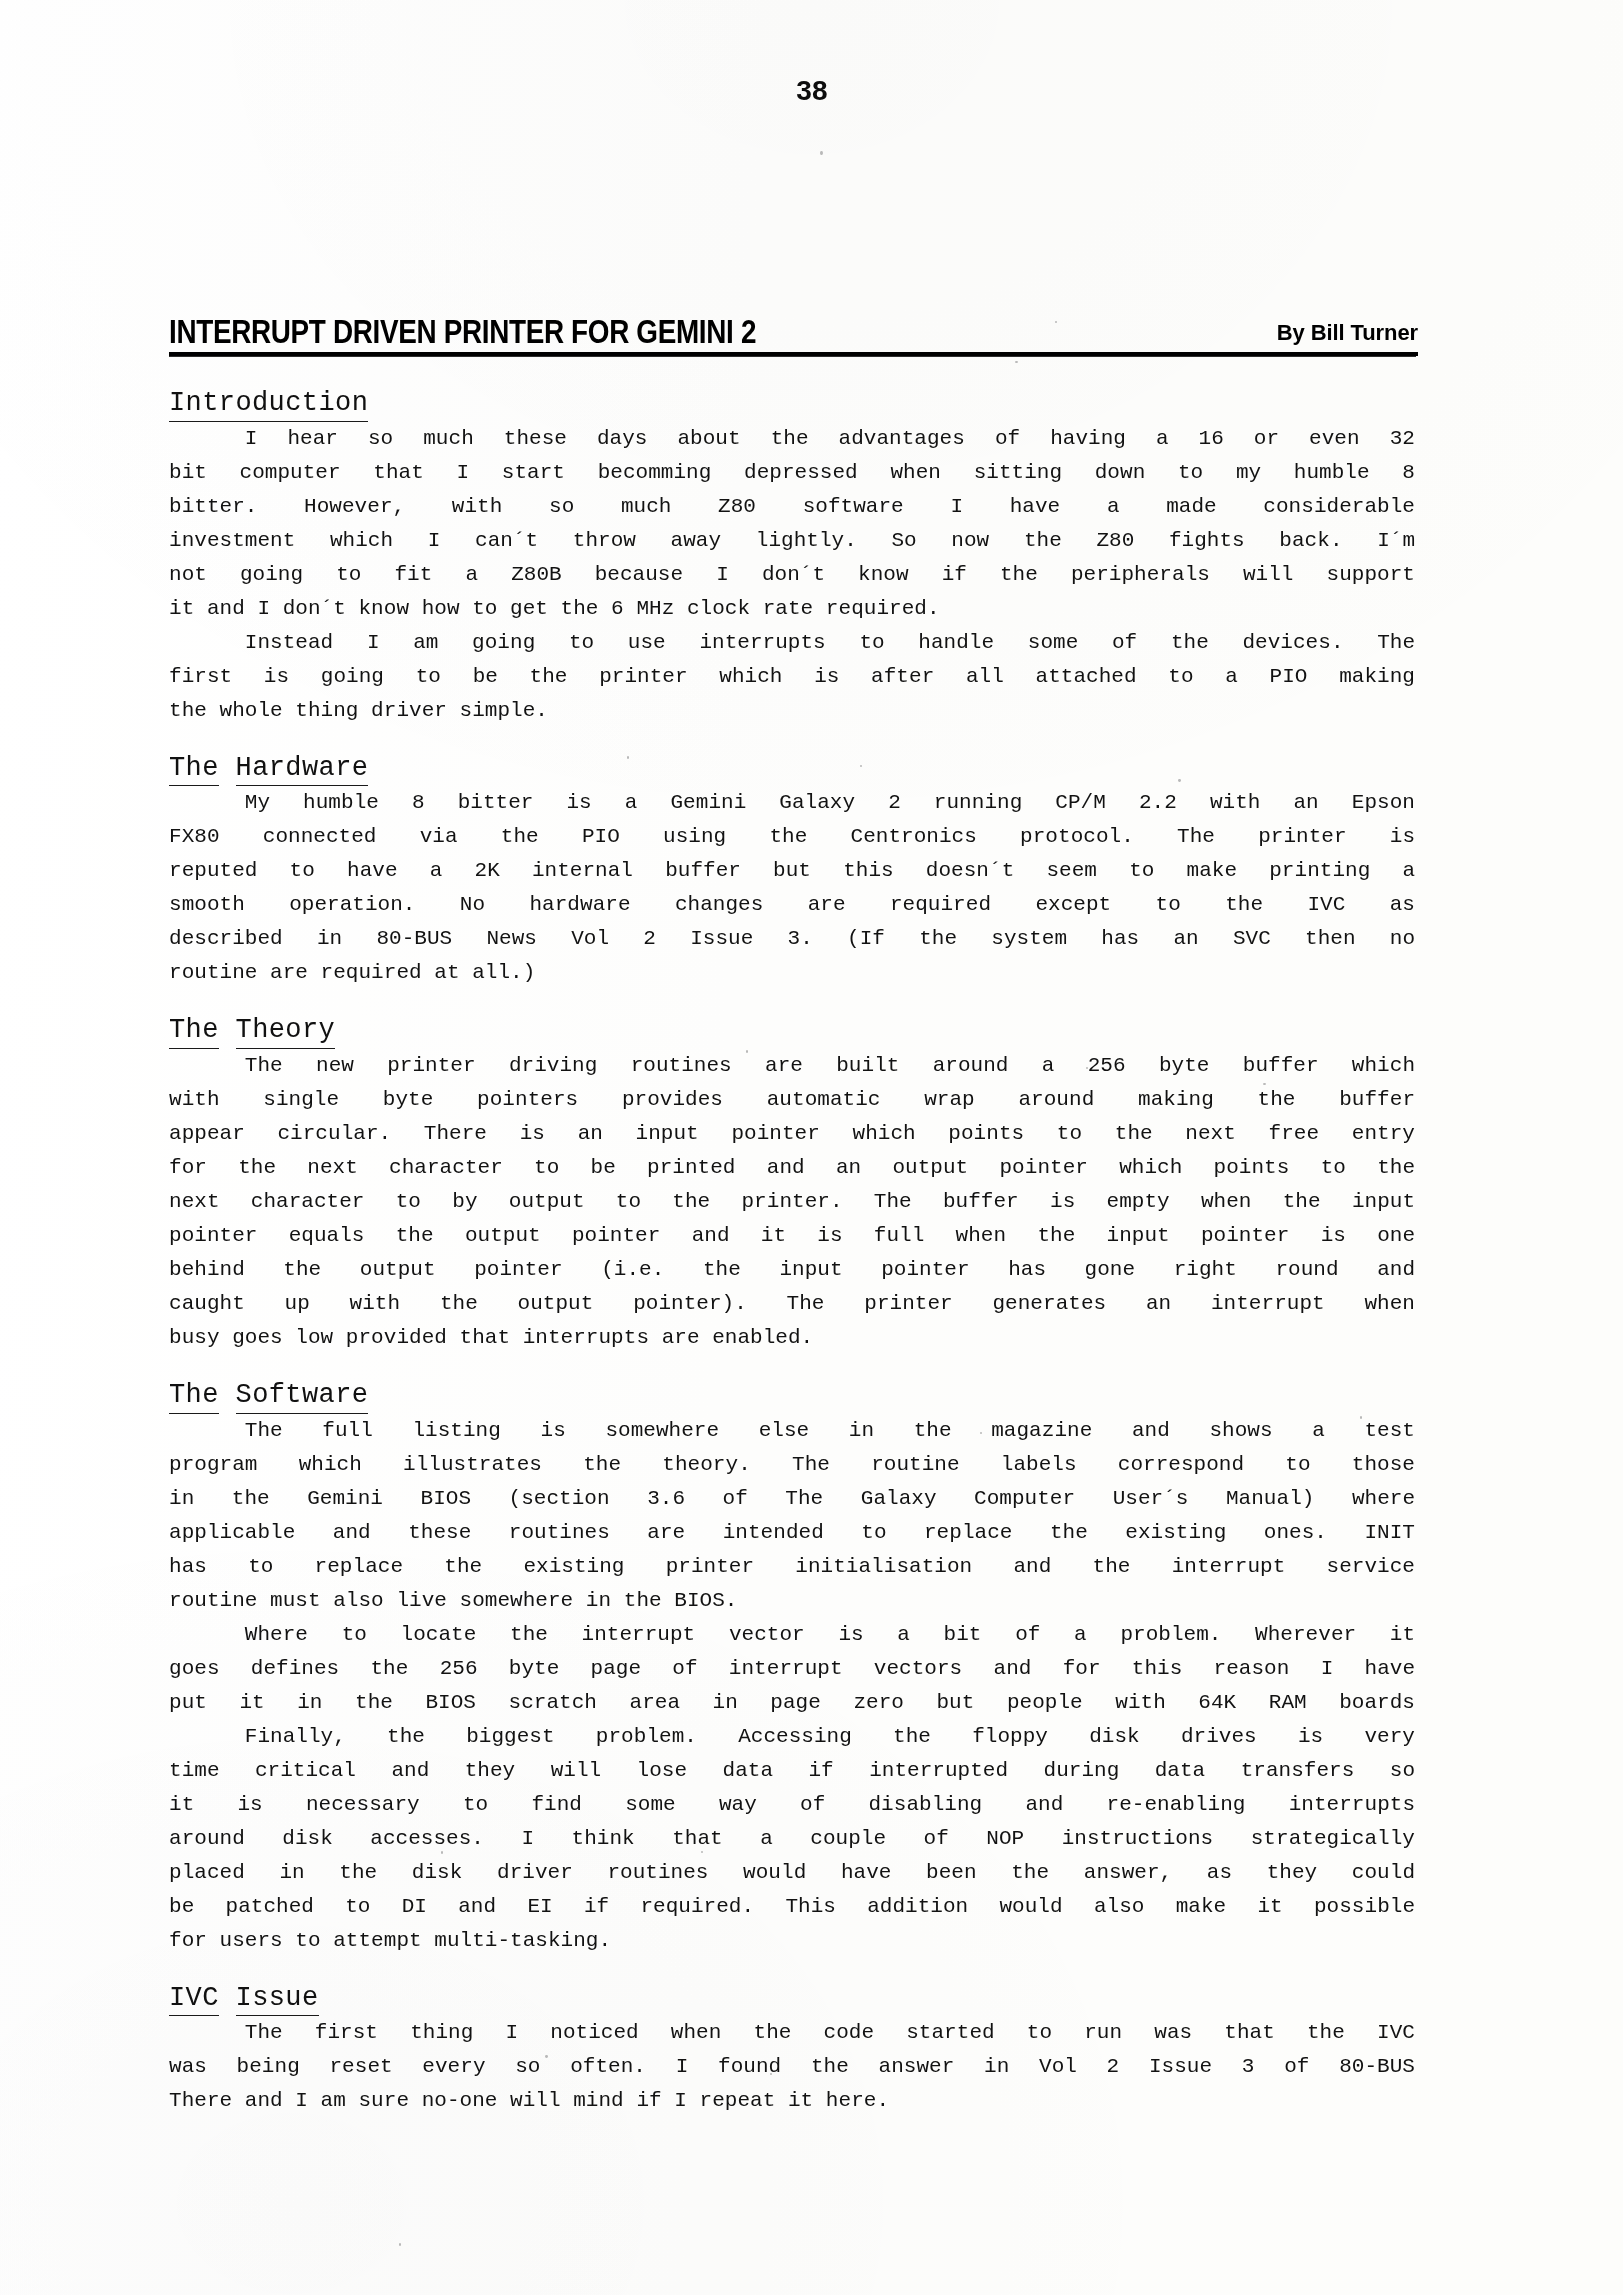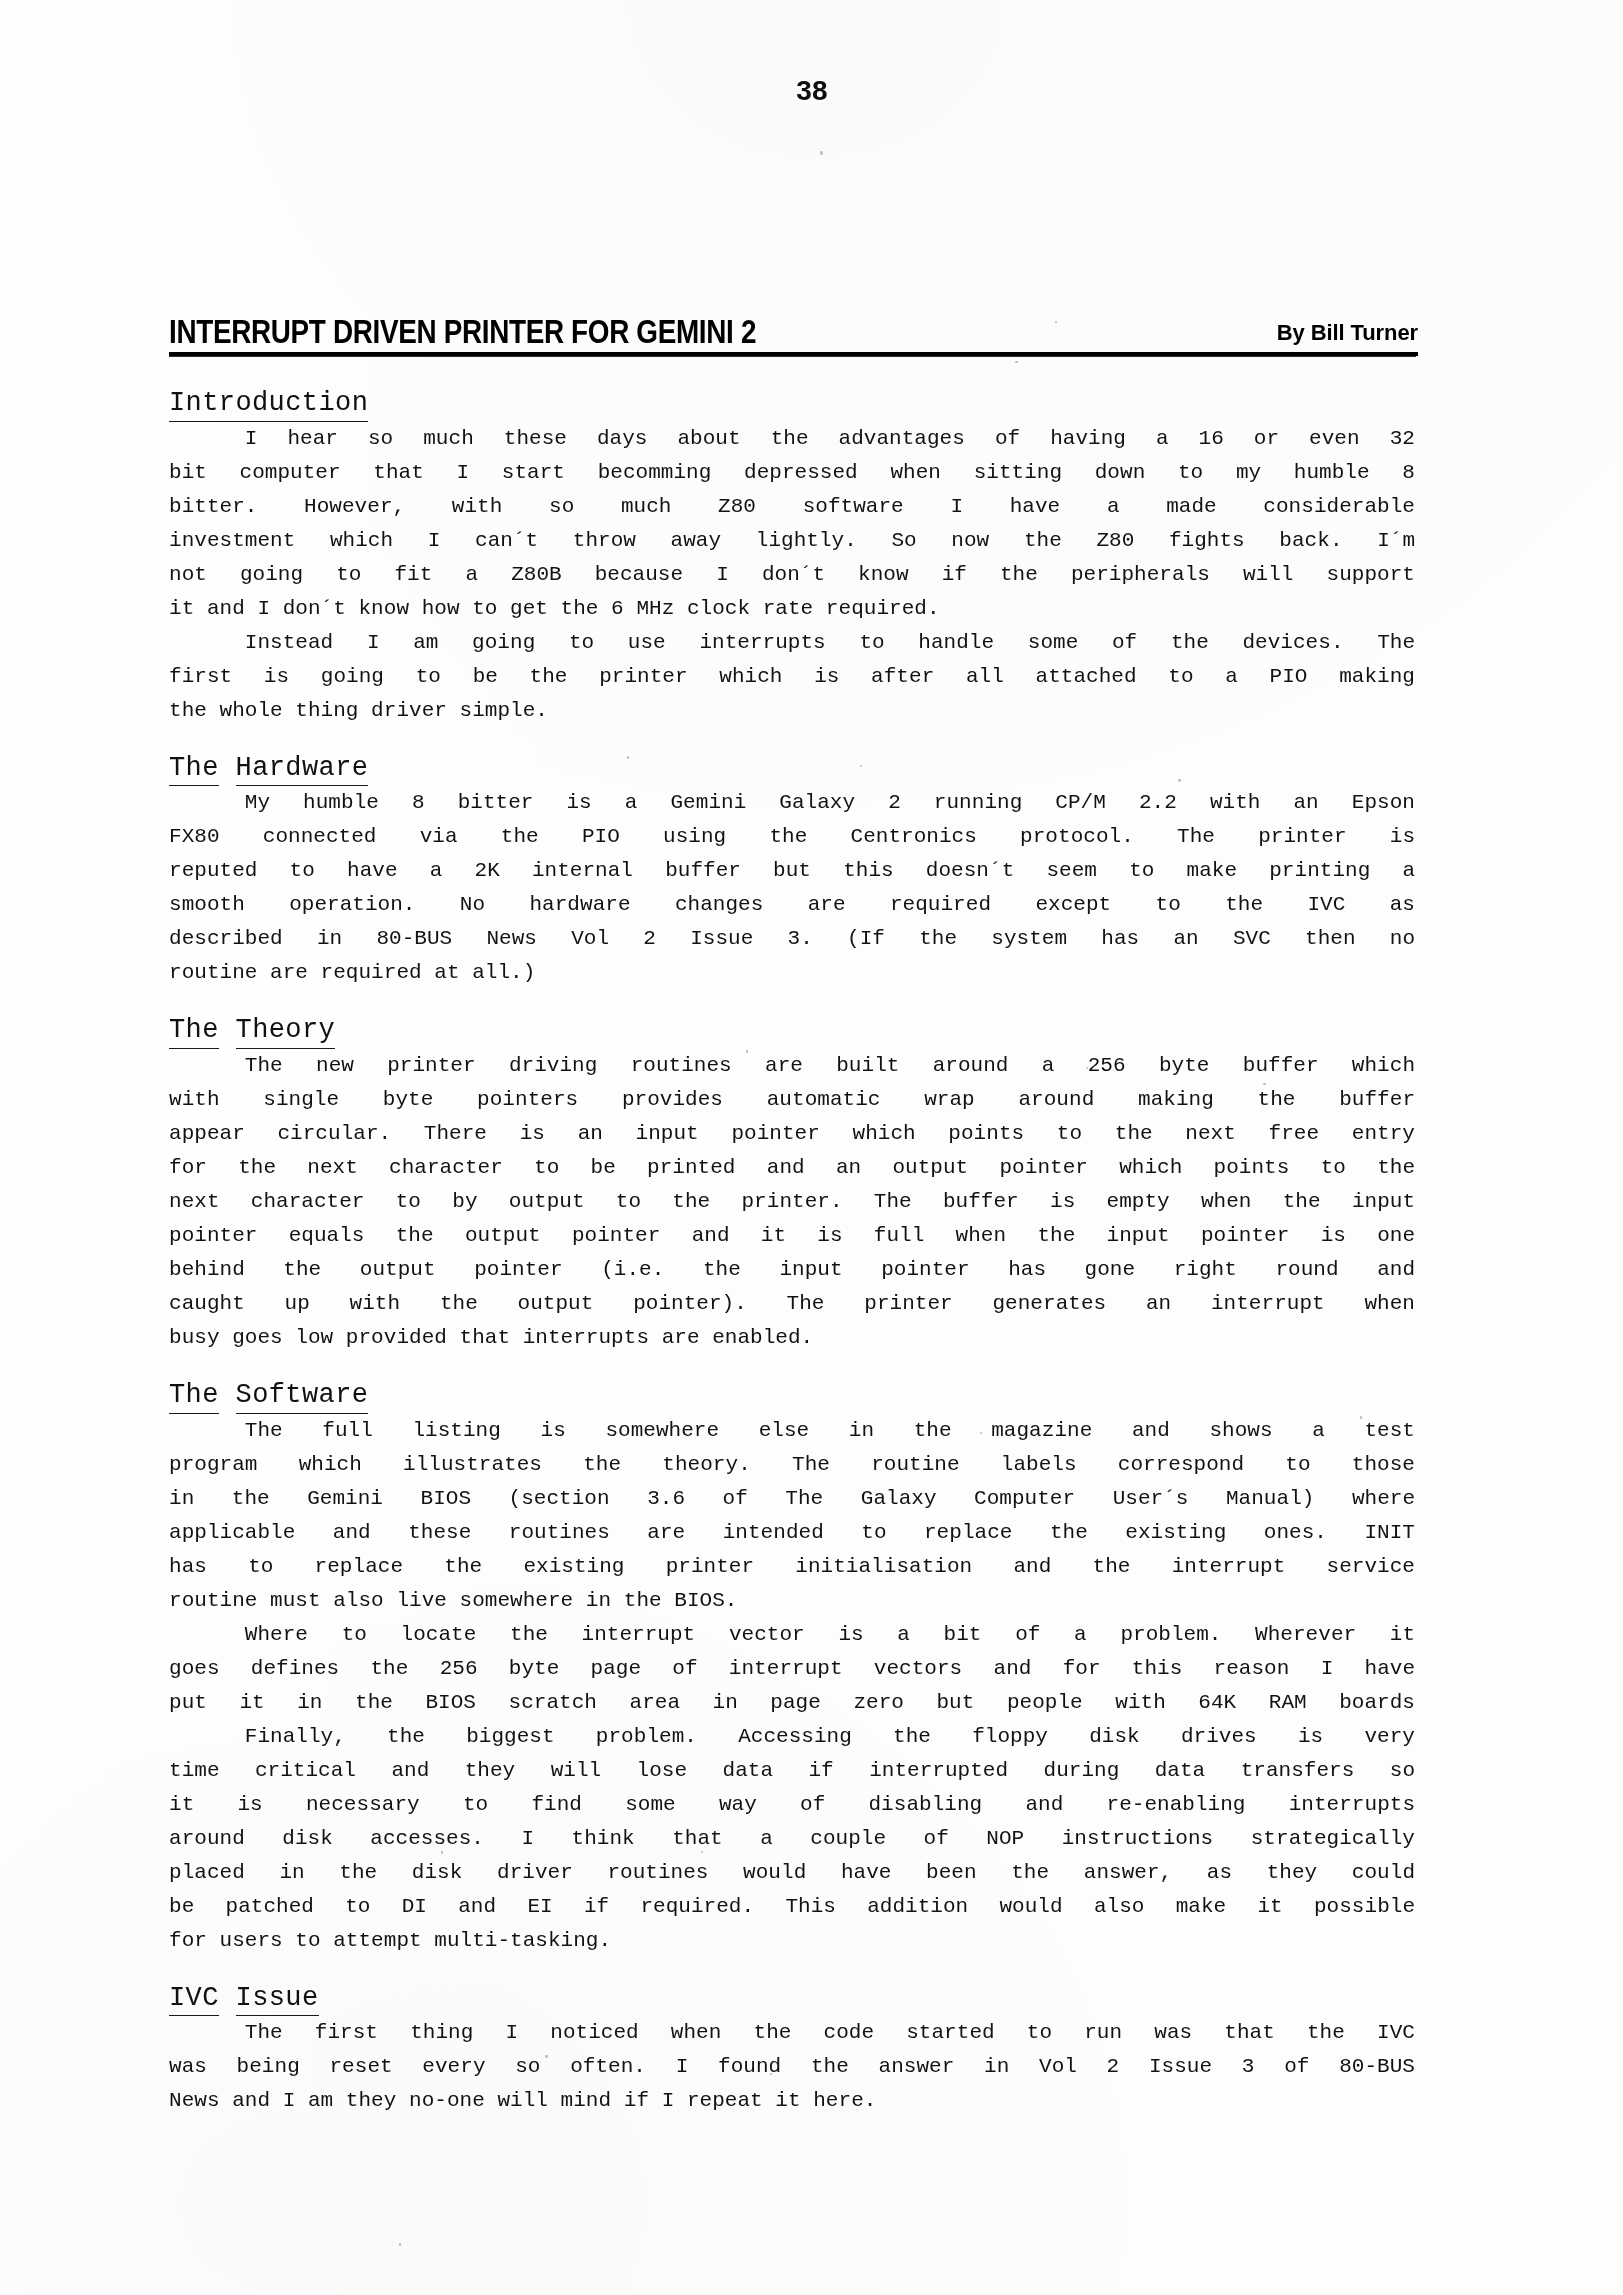--- a/index.html
+++ b/index.html
@@ -252,19 +252,19 @@
           <div class="ln just"><span>placed</span><span class="gap"></span><span>in</span><span class="gap"></span><span>the</span><span class="gap"></span><span>disk</span><span class="gap"></span><span>driver</span><span class="gap"></span><span>routines</span><span class="gap"></span><span>would</span><span class="gap"></span><span>have</span><span class="gap"></span><span>been</span><span class="gap"></span><span>the</span><span class="gap"></span><span>answer,</span><span class="gap"></span><span>as</span><span class="gap"></span><span>they</span><span class="gap"></span><span>could</span></div>
           <div class="ln just"><span>be</span><span class="gap"></span><span>patched</span><span class="gap"></span><span>to</span><span class="gap"></span><span>DI</span><span class="gap"></span><span>and</span><span class="gap"></span><span>EI</span><span class="gap"></span><span>if</span><span class="gap"></span><span>required.</span><span class="gap"></span><span>This</span><span class="gap"></span><span>addition</span><span class="gap"></span><span>would</span><span class="gap"></span><span>also</span><span class="gap"></span><span>make</span><span class="gap"></span><span>it</span><span class="gap"></span><span>possible</span></div>
           <div class="ln flush"><span>for users to attempt multi-tasking.</span></div>
         </div>
       </div>
       <div class="section">
         <div class="sec-head"><span class="w">IVC</span><span class="sp"></span><span class="w">Issue</span></div>
         <div class="para">
           <div class="ln just"><span>      </span><span>The</span><span class="gap"></span><span>first</span><span class="gap"></span><span>thing</span><span class="gap"></span><span>I</span><span class="gap"></span><span>noticed</span><span class="gap"></span><span>when</span><span class="gap"></span><span>the</span><span class="gap"></span><span>code</span><span class="gap"></span><span>started</span><span class="gap"></span><span>to</span><span class="gap"></span><span>run</span><span class="gap"></span><span>was</span><span class="gap"></span><span>that</span><span class="gap"></span><span>the</span><span class="gap"></span><span>IVC</span></div>
           <div class="ln just"><span>was</span><span class="gap"></span><span>being</span><span class="gap"></span><span>reset</span><span class="gap"></span><span>every</span><span class="gap"></span><span>so</span><span class="gap"></span><span>often.</span><span class="gap"></span><span>I</span><span class="gap"></span><span>found</span><span class="gap"></span><span>the</span><span class="gap"></span><span>answer</span><span class="gap"></span><span>in</span><span class="gap"></span><span>Vol</span><span class="gap"></span><span>2</span><span class="gap"></span><span>Issue</span><span class="gap"></span><span>3</span><span class="gap"></span><span>of</span><span class="gap"></span><span>80-BUS</span></div>
-          <div class="ln flush"><span>News and I am they no-one will mind if I repeat it here.</span></div>
+          <div class="ln flush"><span>There and I am sure no-one will mind if I repeat it here.</span></div>
         </div>
       </div>
     </div>
 
 </div>
 
 
 </body></html>

